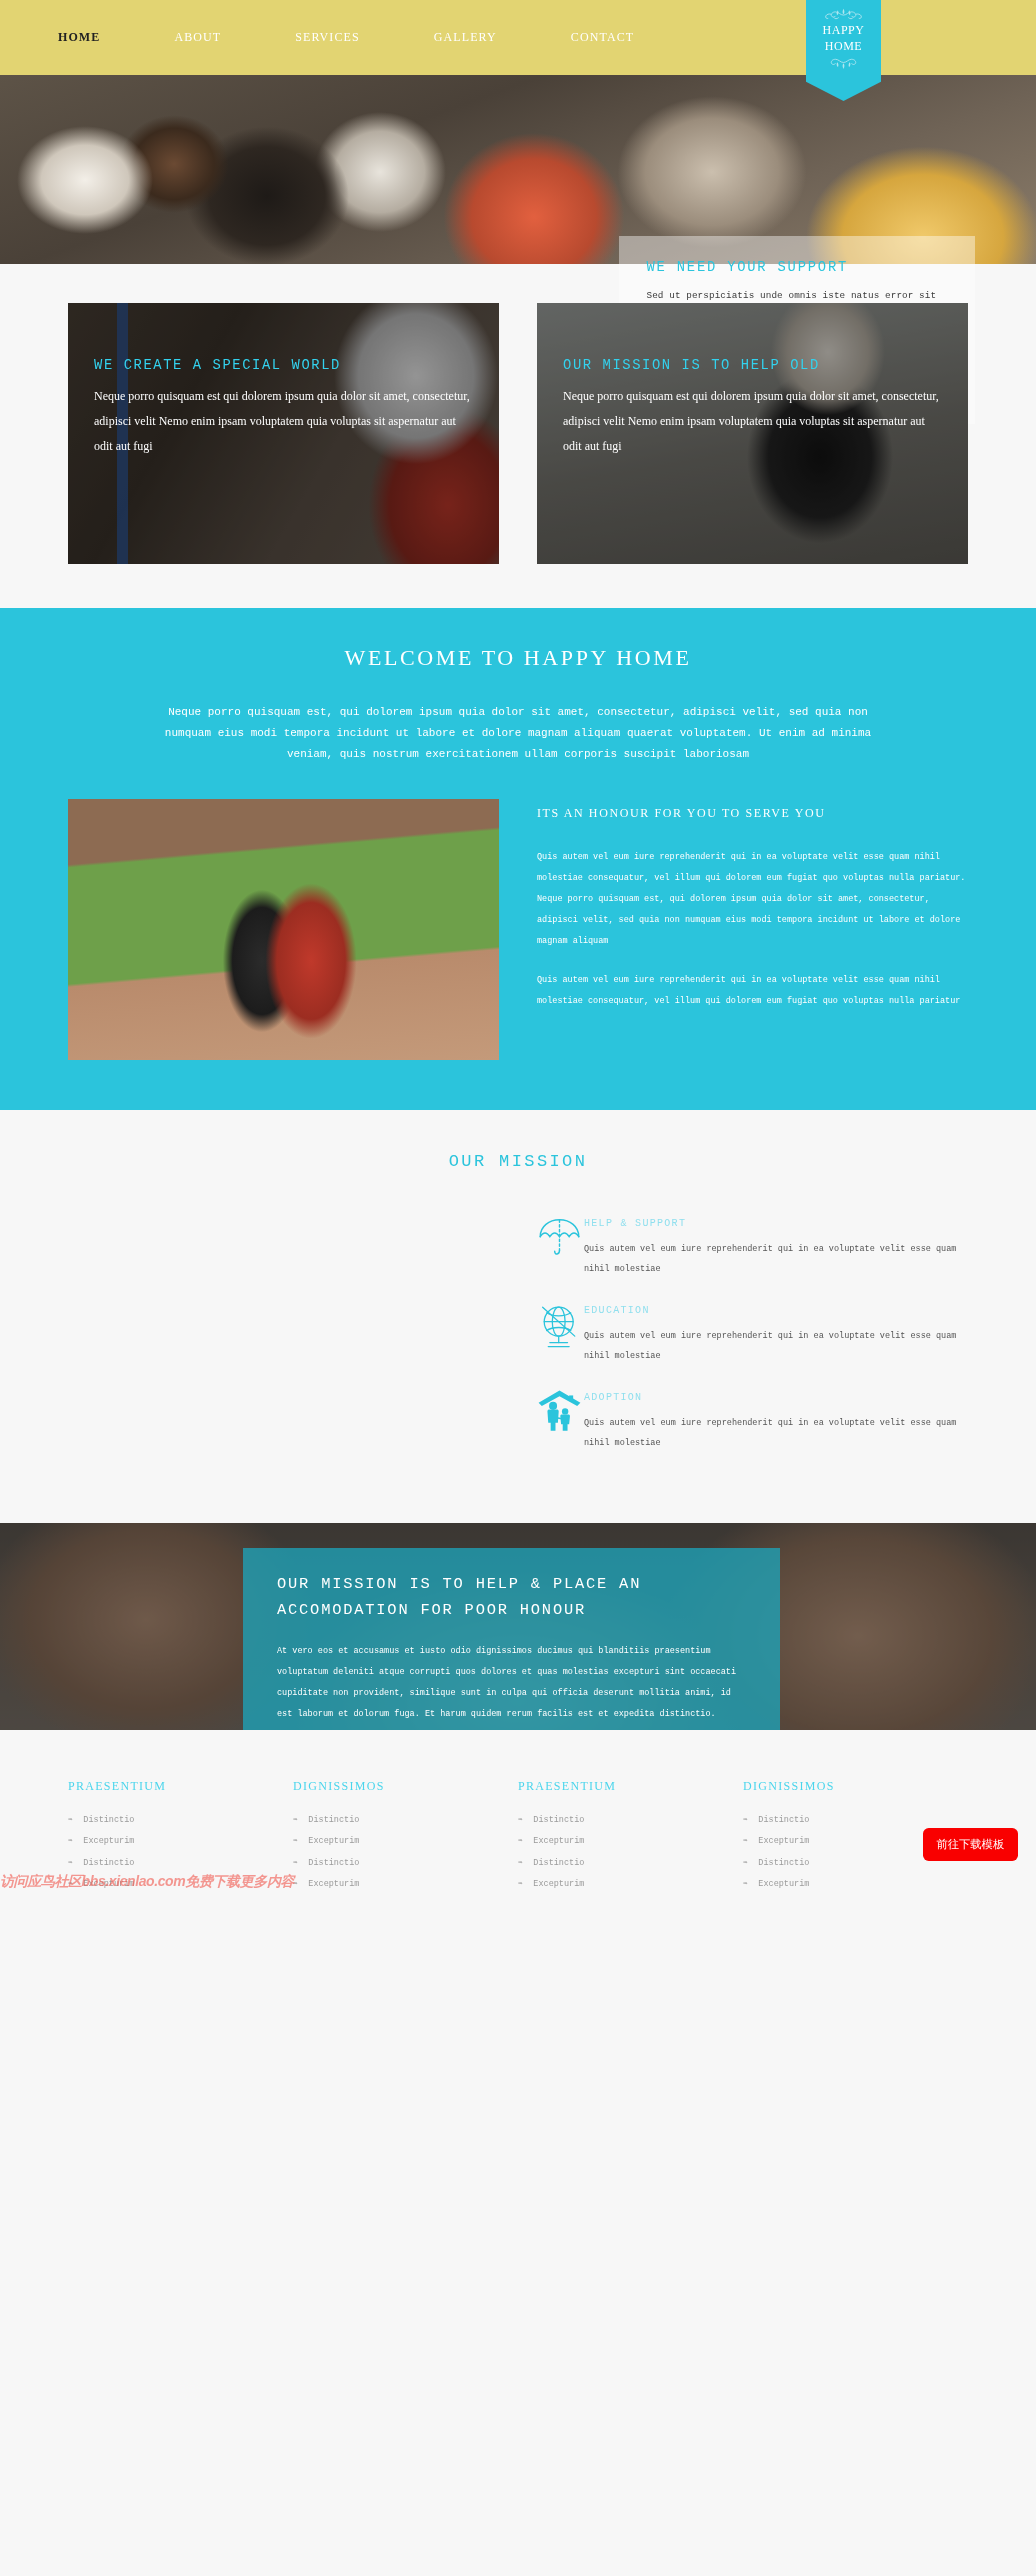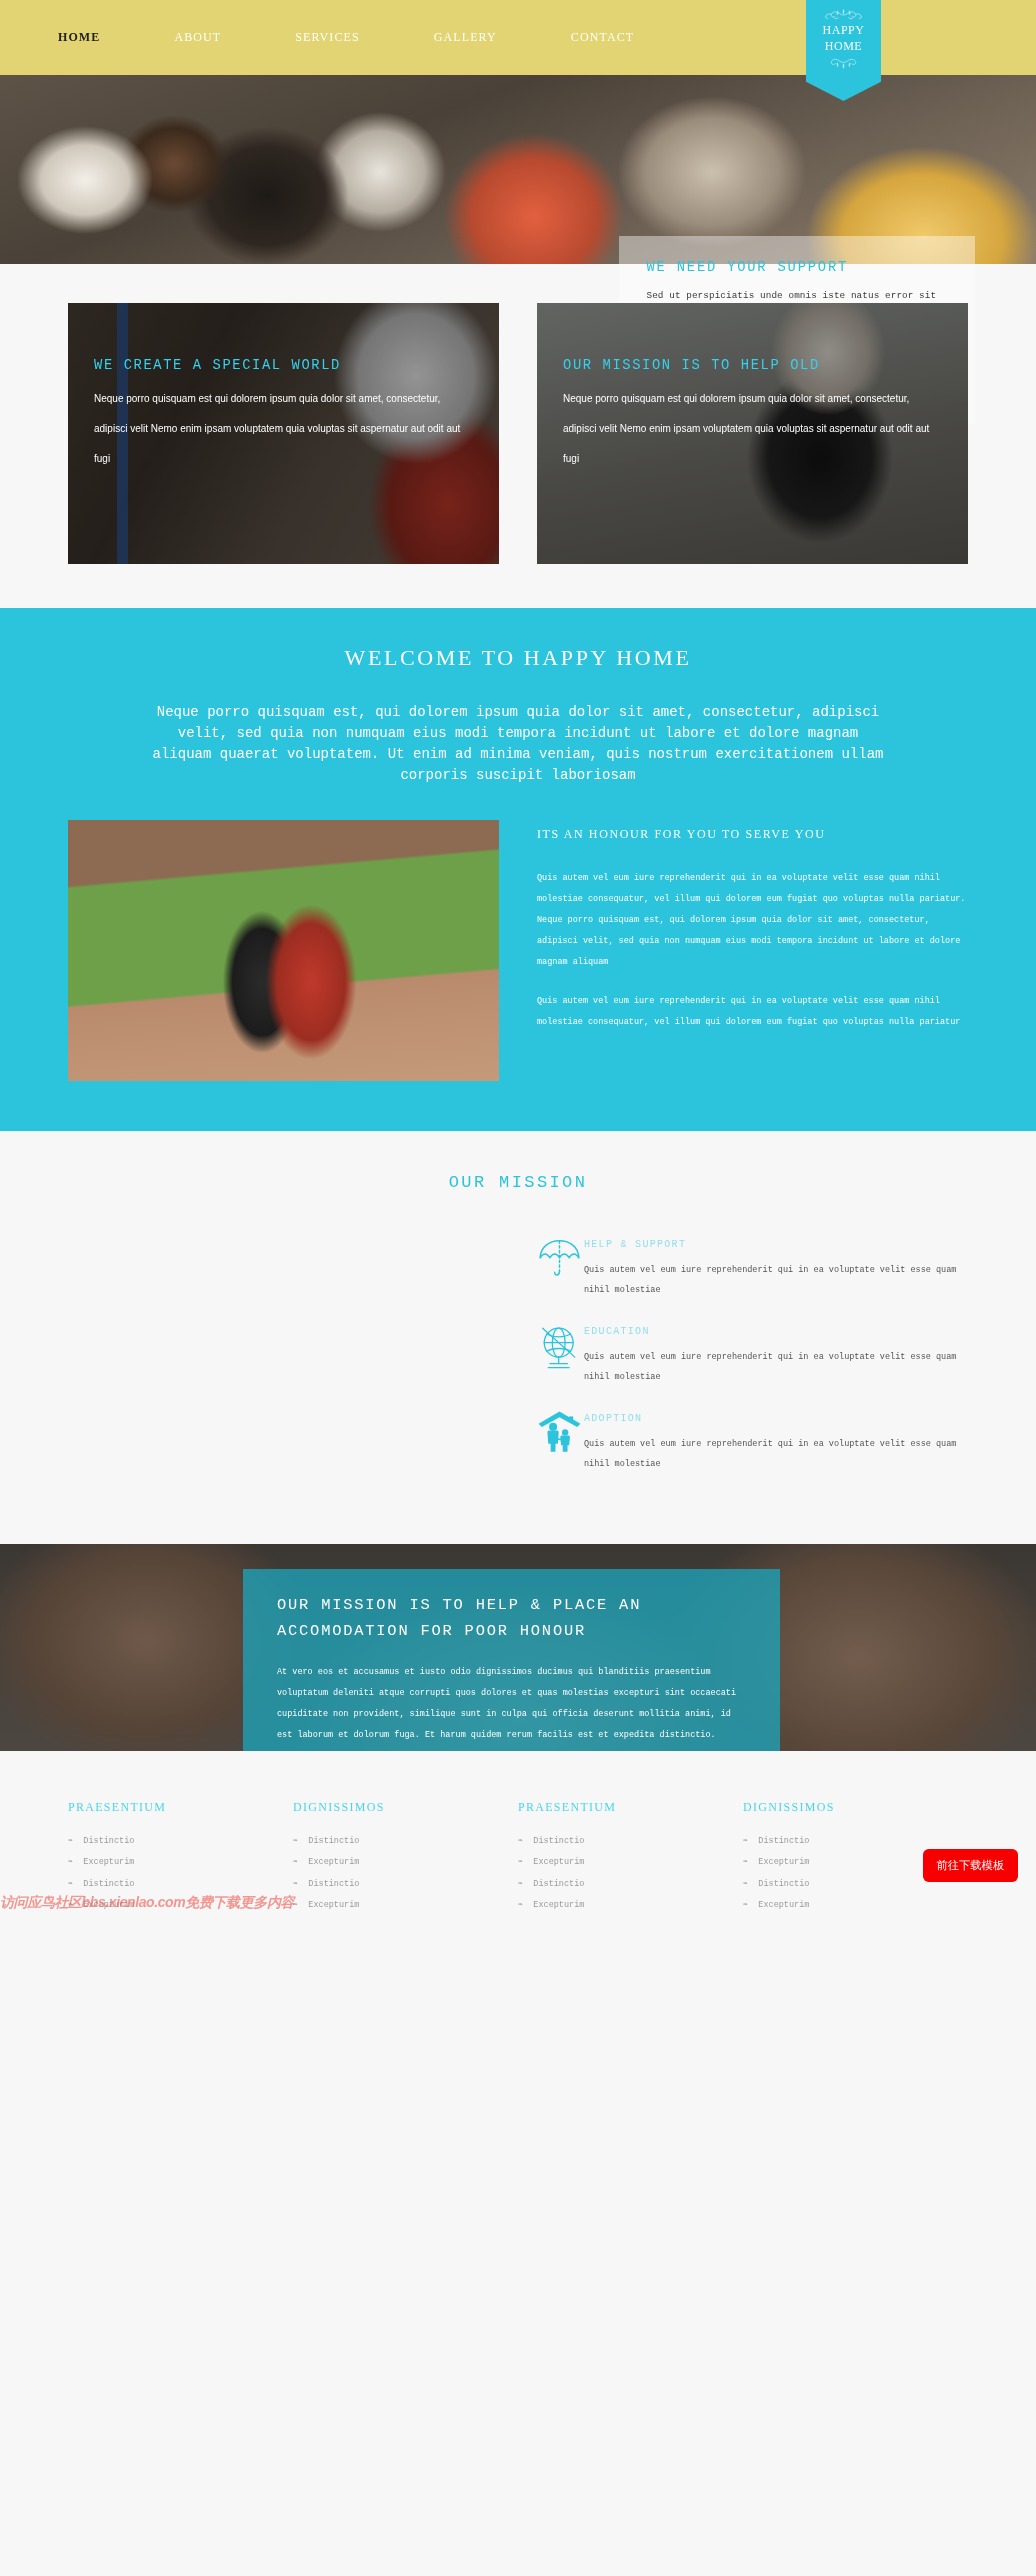--- a/index.html
+++ b/index.html
@@ -161,23 +161,23 @@
     left: 26px; top: 55px; right: 26px;
   }
   .card-title {
     font-family: "Liberation Mono", monospace;
     font-size: 13.8px;
     letter-spacing: 1.6px;
     color: #33d2ee;
     margin-bottom: 11.3px;
   }
   .card-text {
-    font-family: Liberation Sans, sans-serif;
-    font-size: 10px;
-    line-height: 30px;
+    font-family: Liberation Serif, serif;
+    font-size: 12px;
+    line-height: 25px;
     color: #ffffff;
   }
 
   
   .teal {
     background: #2bc4dc;
     padding: 37px 0 50px 0;
   }
   .teal-title {
     text-align: center;
@@ -185,21 +185,21 @@
     font-size: 22px;
     letter-spacing: 2.6px;
     color: #ffffff;
     margin-bottom: 31px;
   }
   .teal-lead {
     width: 745px;
     margin: 0 auto 34px auto;
     text-align: center;
     font-family: "Liberation Mono", monospace;
-    font-size: 14px;
+    font-size: 11px;
     line-height: 21px;
     color: #ffffff;
   }
   .teal-row {
     width: 900px;
     margin: 0 auto;
     display: flex;
     justify-content: space-between;
     align-items: flex-start;
   }

